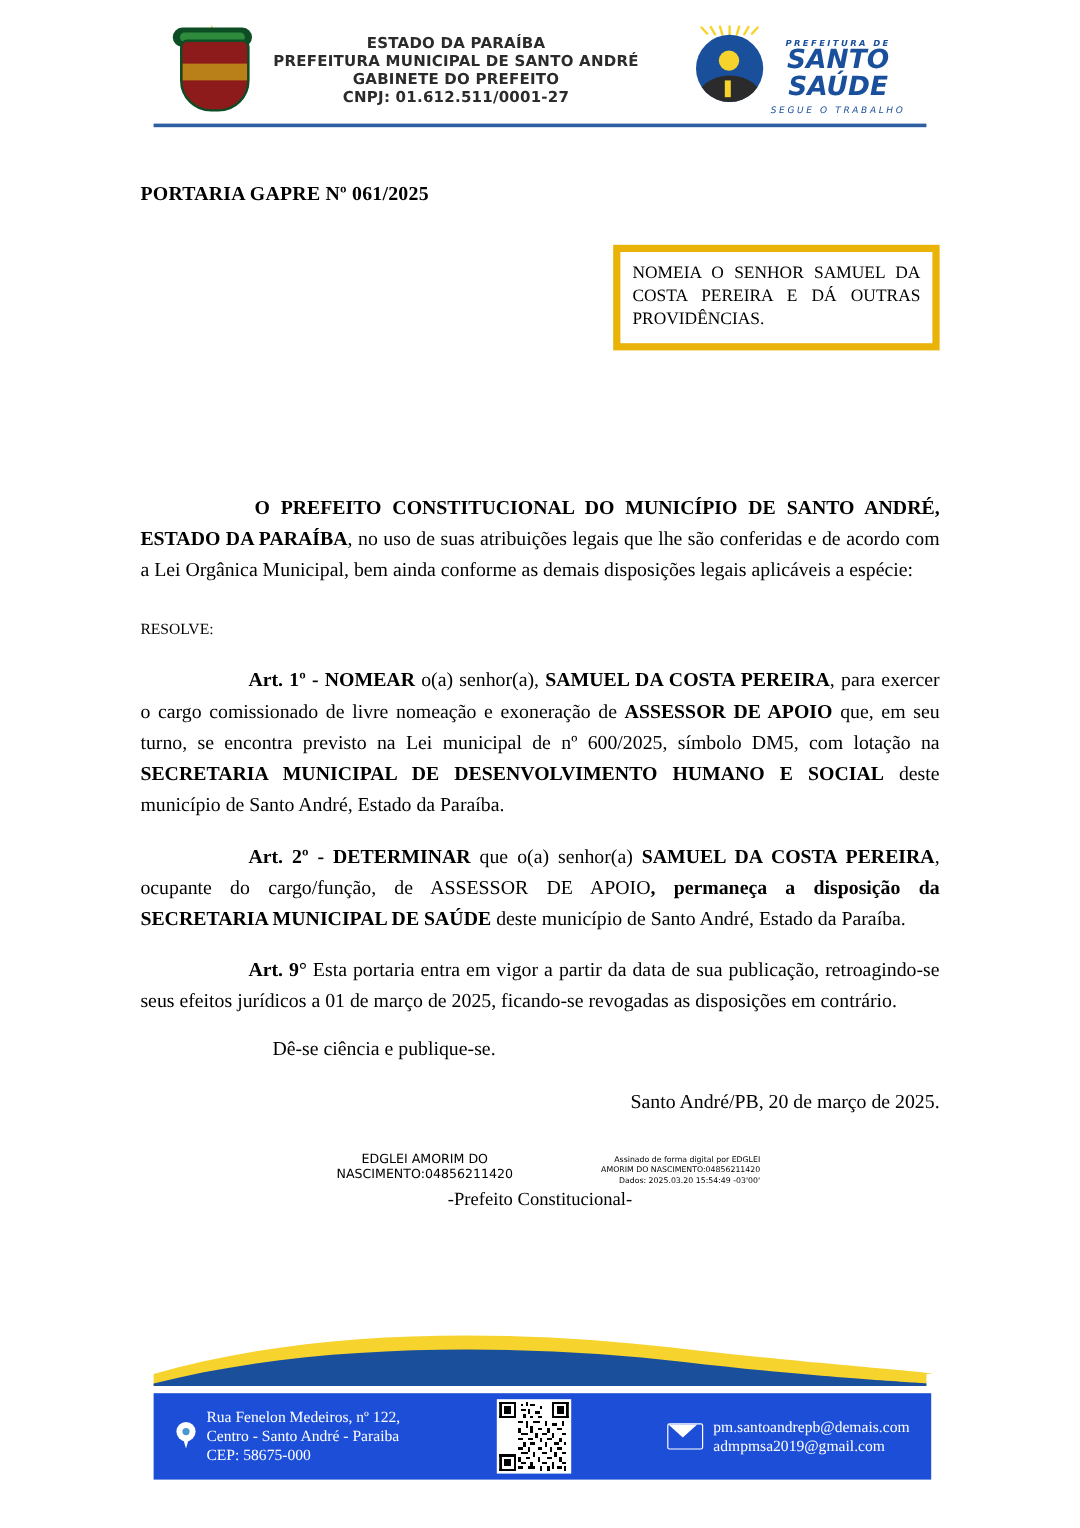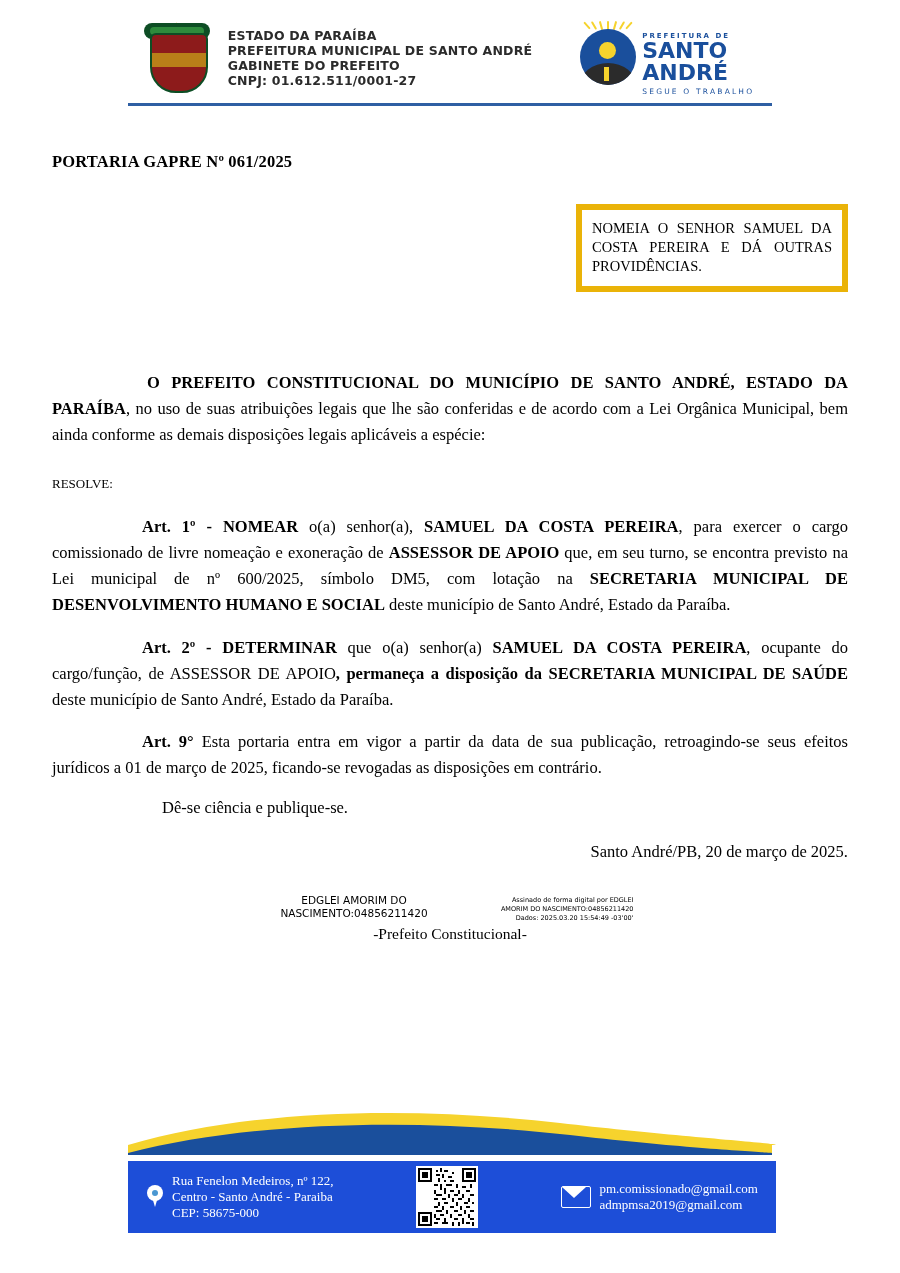--- a/index.html
+++ b/index.html
@@ -18,20 +18,21 @@
 
   
   .header {
     position: relative;
     height: 110px;
     display: flex;
     align-items: center;
     justify-content: center;
     padding-top: 6px;
     box-sizing: border-box;
+    text-align: center;
   }
   .header-inner {
     display: flex;
     align-items: center;
     gap: 18px;
   }
   .coat-of-arms {
     width: 66px;
     height: 74px;
     position: relative;
@@ -83,20 +84,21 @@
     letter-spacing: .2px;
     color: #2b2b2b;
   }
   .header-text div { white-space: nowrap; }
 
   .logo-santo-andre {
     width: 180px;
     height: 78px;
     position: relative;
     margin-left: 26px;
+    font-style: italic;
   }
   .logo-sun {
     position: absolute;
     left: 4px; top: 10px;
     width: 56px; height: 56px;
     background: #1a4f9c;
     border-radius: 50%;
     overflow: hidden;
   }
   .logo-sun .dot {
@@ -164,21 +166,21 @@
     position: absolute;
     left: 128px;
     right: 128px;
     bottom: 4px;
     height: 3px;
     background: #2e5fa3;
   }
 
   
   .page {
-    padding: 0 52px;
+    padding: 0 117px;
     box-sizing: border-box;
   }
   .doc-title {
     font-size: 16.5px;
     font-weight: bold;
     margin-top: 42px;
     letter-spacing: .2px;
   }
   .ementa-wrap {
     display: flex;
@@ -194,21 +196,21 @@
     text-align: justify;
     box-sizing: border-box;
   }
 
   .para {
     font-size: 16.5px;
     line-height: 26px;
     text-align: justify;
     margin-top: 10px;
   }
-  .para.preamble { margin-top: 78px; }
+  .para.preamble { margin-top: 118px; }
   .indent { display: inline-block; width: 95px; }
   .indent-sm { display: inline-block; width: 90px; }
   b { font-weight: bold; }
   .resolve {
     font-size: 13px;
     font-weight: normal;
     margin-top: 28px;
   }
   .art-gap { margin-top: 22px; }
   .dese { padding-left: 110px; font-size: 16.5px; }
@@ -369,21 +371,21 @@
         <span style="left:35px; transform:rotate(30deg)"></span>
         <span style="left:42px; transform:rotate(42deg)"></span>
       </div>
       <div class="logo-sun">
         <div class="dot"></div>
         <div class="road"></div>
       </div>
       <div class="logo-words">
         <div class="logo-pref">PREFEITURA DE</div>
         <div class="logo-main">SANTO</div>
-        <div class="logo-main">ANDRÉ</div>
+        <div class="logo-main">SAÚDE</div>
         <div class="logo-sub">SEGUE O TRABALHO</div>
       </div>
     </div>
   </div>
   <div class="header-rule"></div>
 </div>
 
 <div class="page">
 
   <div class="doc-title">PORTARIA GAPRE Nº 061/2025</div>
@@ -526,18 +528,18 @@
             <rect x="20" y="27" width="1" height="2"></rect>
           <rect x="24" y="27" width="2" height="1"></rect>
             <rect x="27" y="27" width="1" height="2"></rect>
         </g>
       </svg>
     </div>
 
     <div class="f-mail">
       <div class="env"></div>
       <div>
-        <div>pm.comissionado@gmail.com</div>
+        <div>pm.santoandrepb@demais.com</div>
         <div>admpmsa2019@gmail.com</div>
       </div>
     </div>
   </div>
 </div>
 
 </body></html>

